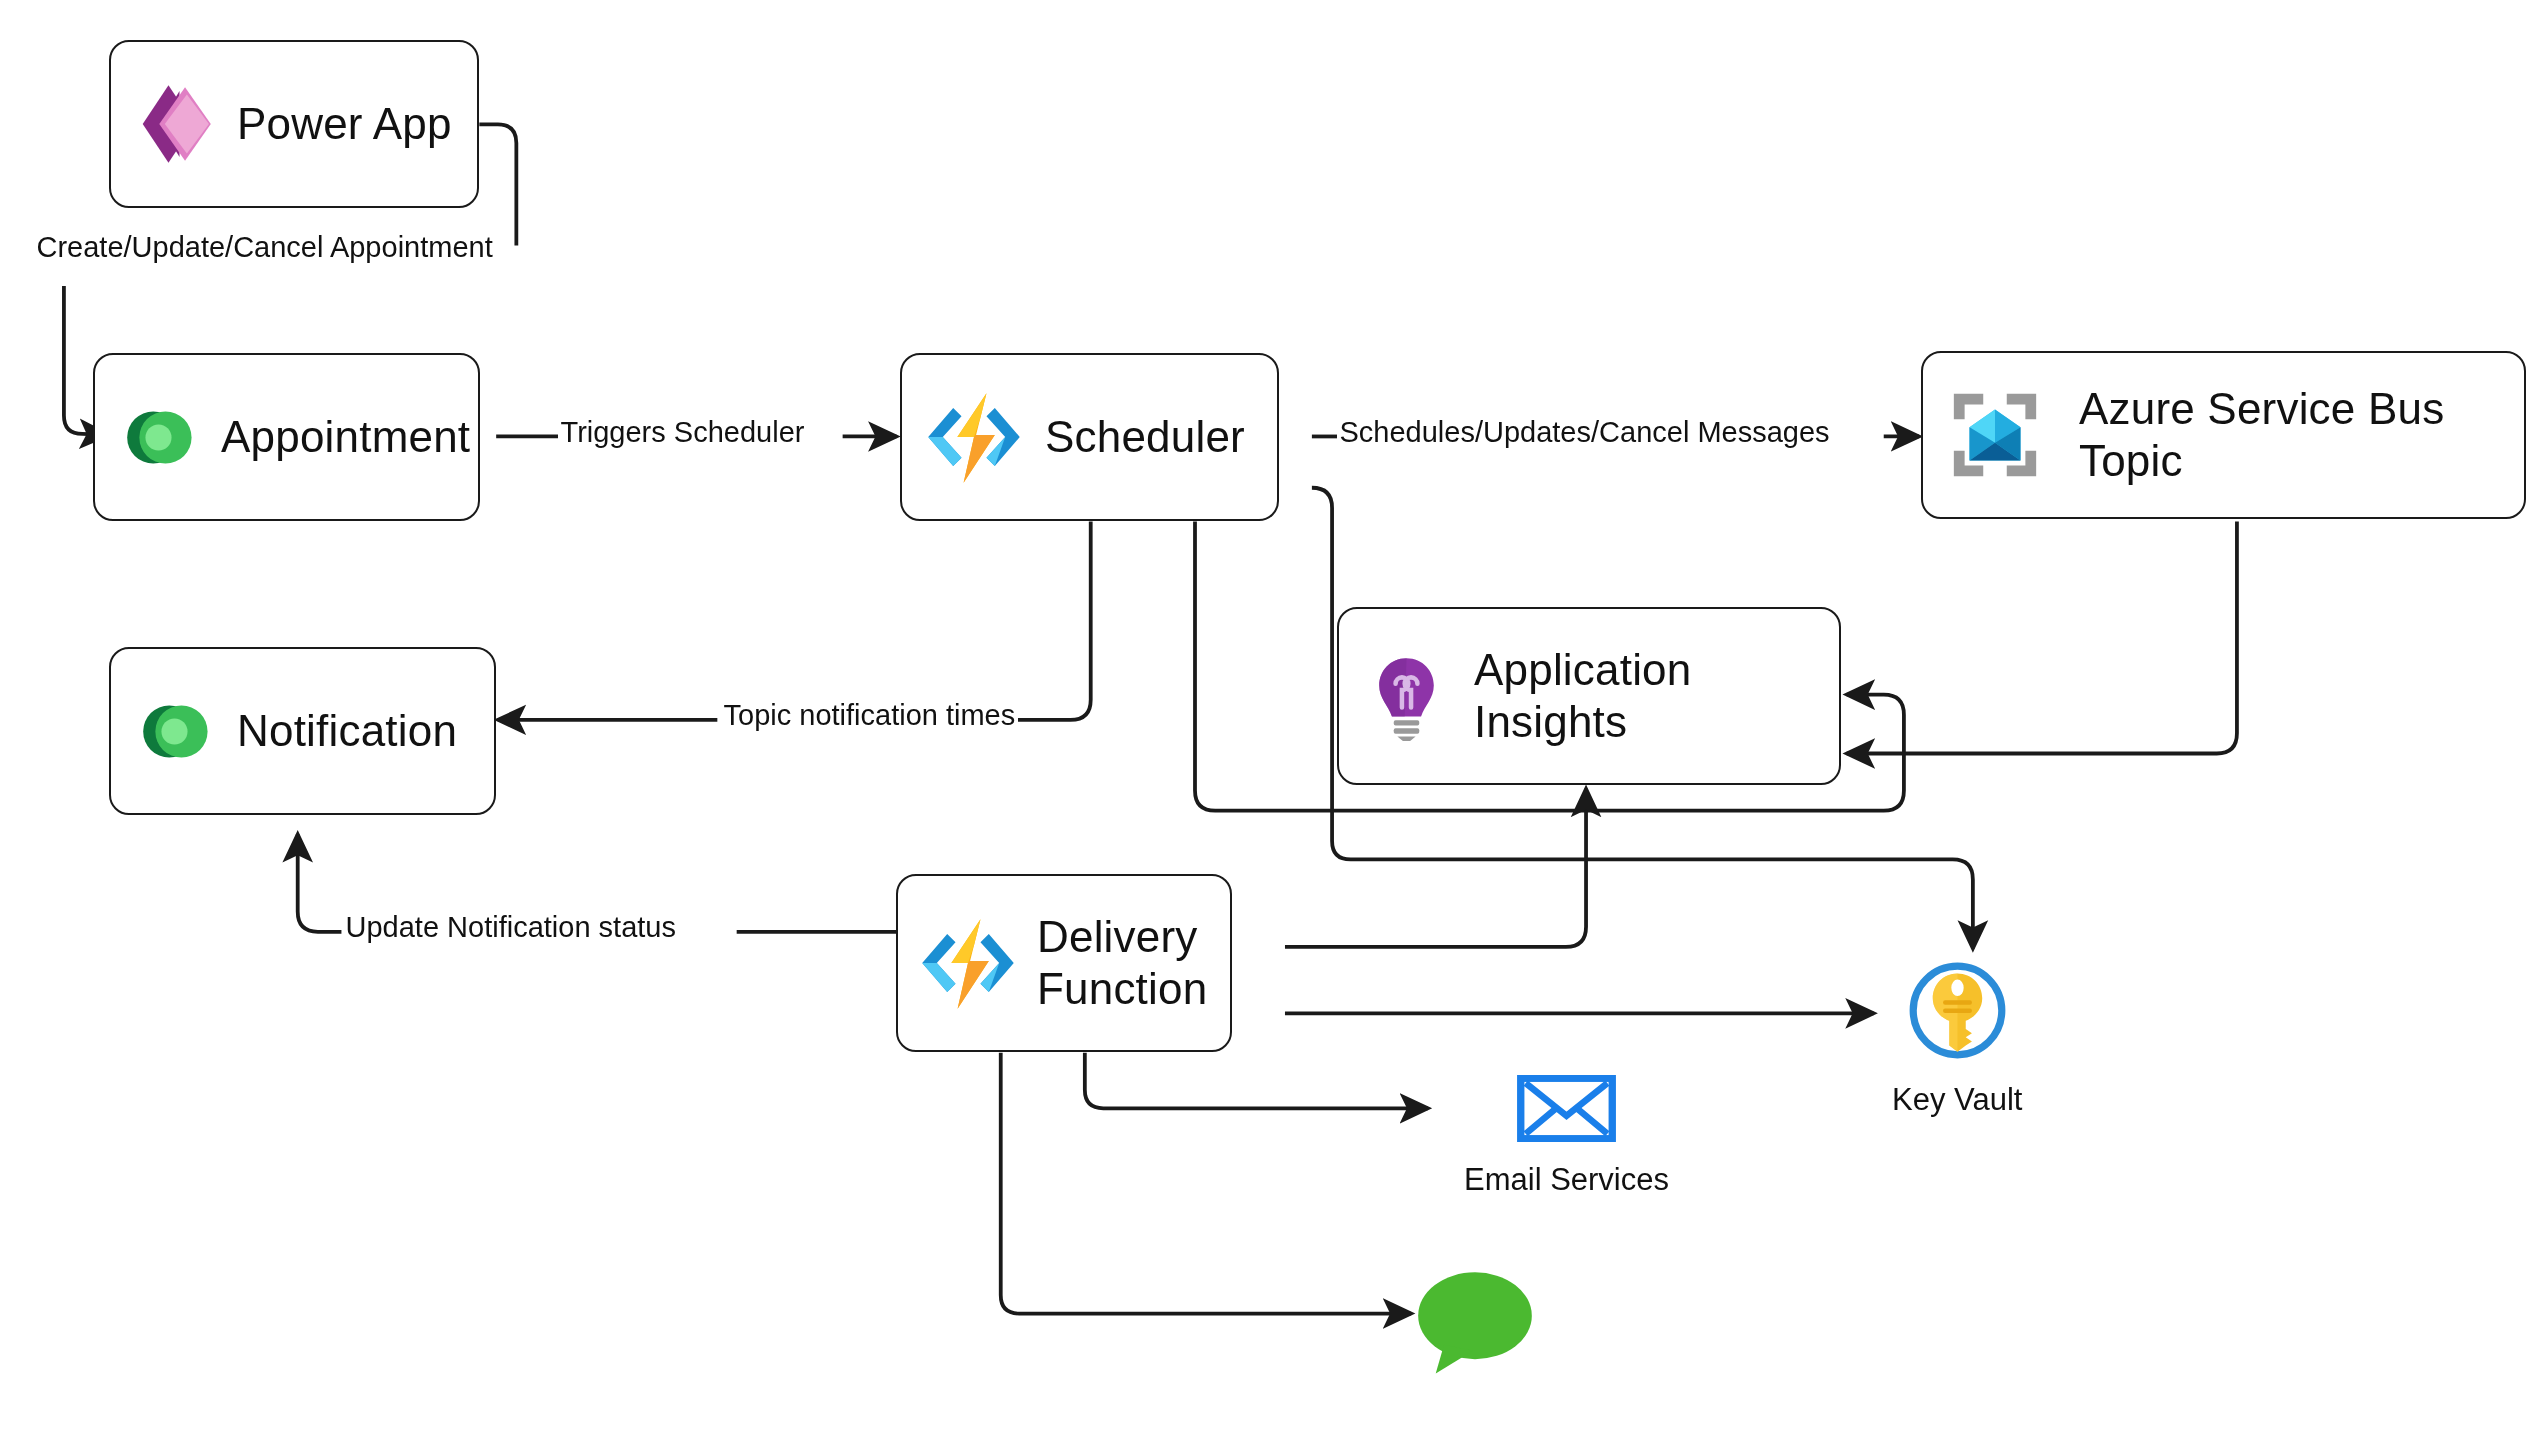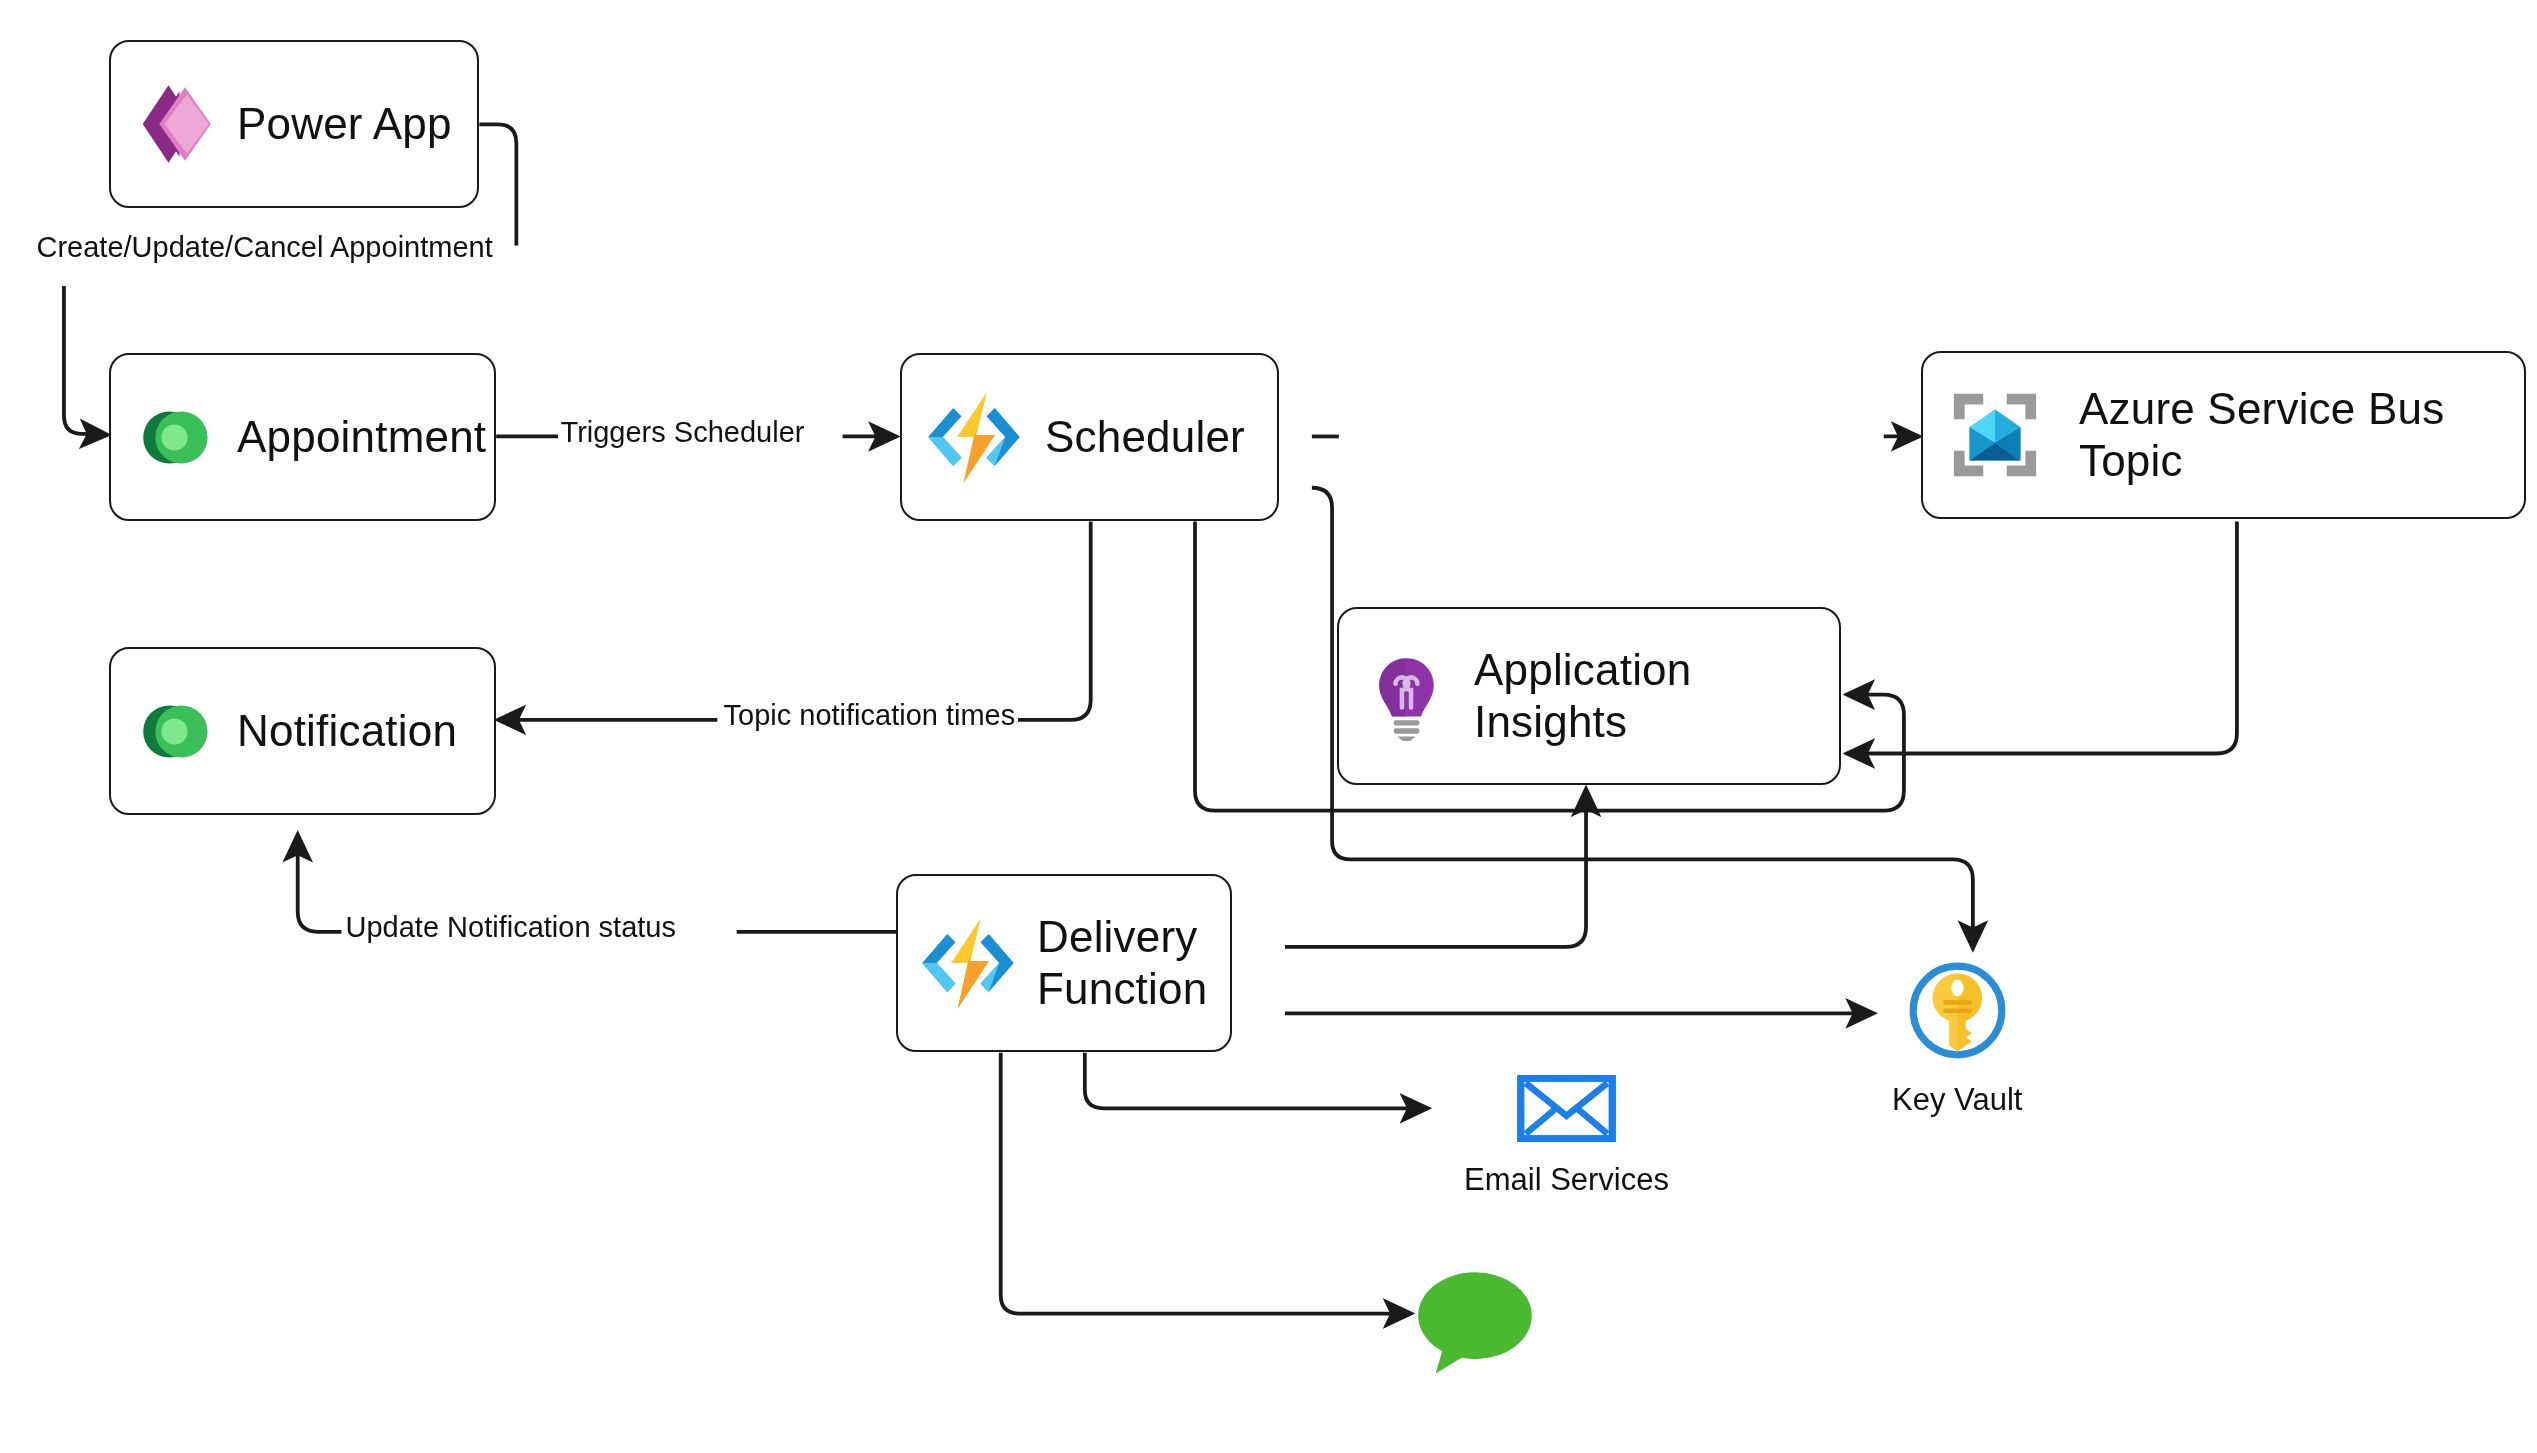--- a/index.html
+++ b/index.html
@@ -125,21 +125,21 @@
       <svg width="92" height="92" viewBox="0 0 100 100">
         <path d="M34 50 L56 14 L56 86 L34 50 Z" fill="#8A2A86"></path>
         <path d="M30 50 L58 8 L86 50 L58 92 Z" fill="#8A2A86" transform="translate(-14,0)"></path>
         <path d="M28 50 L56 10 L84 50 L56 90 Z" fill="#E07FC4" transform="translate(6,0)"></path>
         <path d="M40 50 L64 18 L88 50 L64 82 Z" fill="#EFABD6" opacity="0.92"></path>
       </svg>
     </div>
     <div class="node-label">Power App</div>
   </div>
 
-  <div class="node" style="left:109px; top:353px; width:387px; height:168px;">
+  <div class="node" style="left:93px; top:353px; width:387px; height:168px;">
     <div class="node-icon" style="width:126px;">
       <svg width="87" height="87" viewBox="0 0 100 100">
         <circle cx="44" cy="50" r="30" fill="#0E7A3C"></circle>
         <circle cx="58" cy="50" r="30" fill="#3BBF58"></circle>
         <circle cx="50" cy="50" r="15" fill="#7EE88F"></circle>
       </svg>
     </div>
     <div class="node-label">Appointment</div>
   </div>
 
@@ -250,19 +250,20 @@
         <text x="60" y="58" text-anchor="middle" font-family="Liberation Sans, sans-serif" font-size="40" font-weight="bold" fill="#ffffff"></text>
       </svg>
     </div>
     <div class="plain-label"></div>
   </div>
 
   <div class="edge-label" style="left:34px; top:232px;">Create/Update/Cancel Appointment</div>
 
   <div class="edge-label" style="left:558px; top:417px;">Triggers Scheduler</div>
 
+  <div class="edge-label" style="left:1337px; top:417px;">Schedules/Updates/Cancel Messages</div>
 
   <div class="edge-label" style="left:721px; top:700px;">Topic notification times</div>
 
   <div class="edge-label" style="left:343px; top:912px;">Update Notification status</div>
 
 </div>
 
 
 </body></html>

